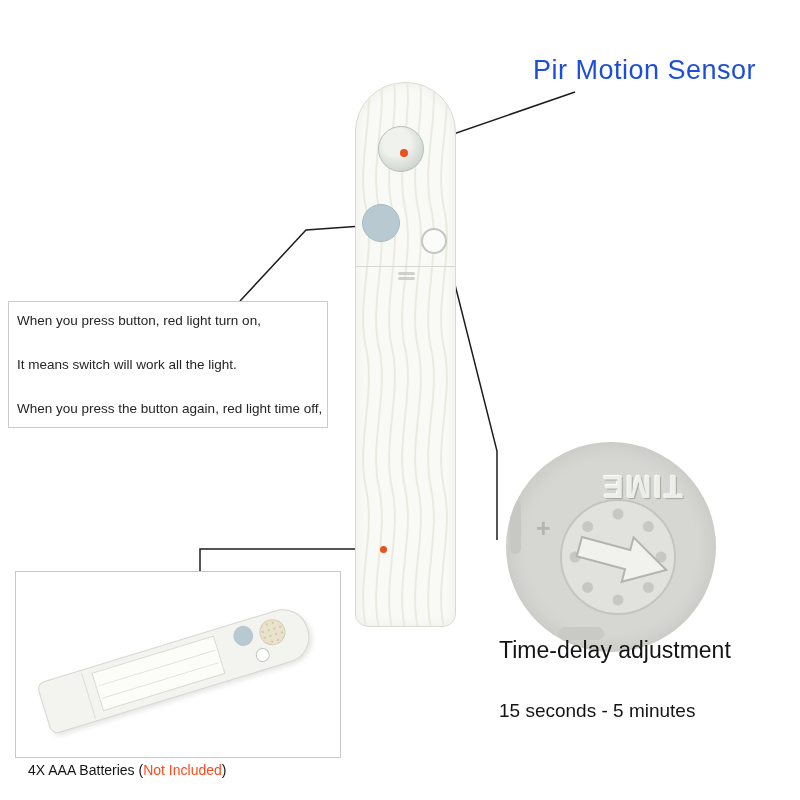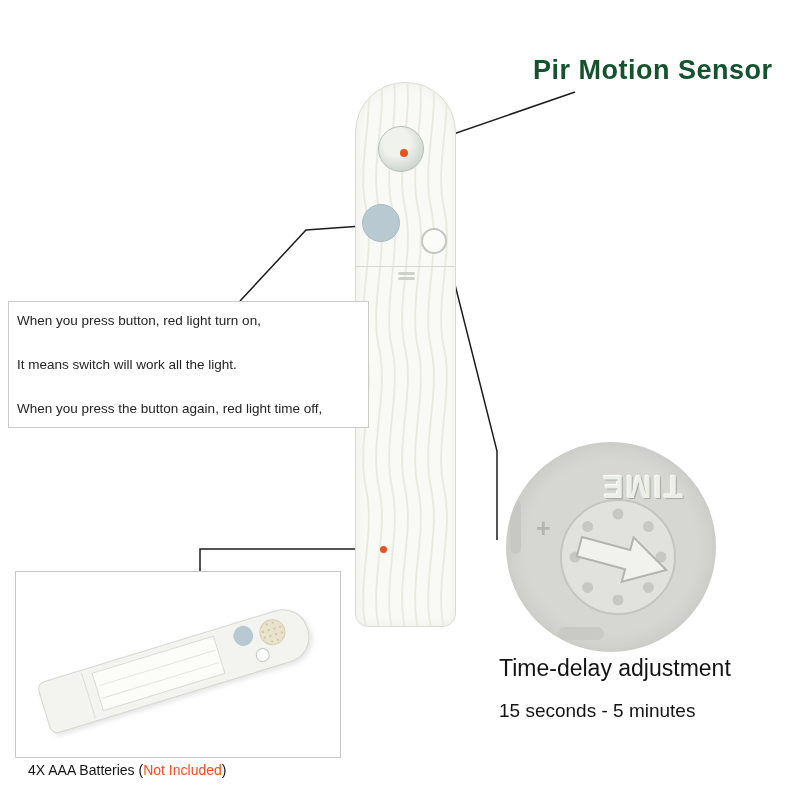--- a/index.html
+++ b/index.html
@@ -2,22 +2,22 @@
 <html style="--highlight-orange: #ff4a1c; --marker-dot: #e8521f; --sensor-blue: #b9c9d2; --device-body: #f9faf6; --inset-bg: #d6d7d2;"><head>
 <meta charset="utf-8">
 <style>
   html,body{margin:0;padding:0;background:#ffffff;}
   .canvas{position:relative;width:800px;height:800px;background:#ffffff;overflow:hidden;
           font-family:"Liberation Sans", sans-serif;color:#111;}
 
   .lines{position:absolute;left:0;top:0;width:800px;height:800px;pointer-events:none;}
 
   
-  .pir-title{position:absolute;left:533px;top:55px;font-size:27px;font-weight:700;
-             letter-spacing:.5px;color:#14532d;}
+  .pir-title{position:absolute;left:533px;top:55px;font-size:27px;font-weight:400;
+             letter-spacing:.5px;color:#1d4ed8;}
 
   
   .device{position:absolute;left:355px;top:82px;width:101px;height:545px;
           background:var(--device-body,#f9faf6);
           border:1px solid #dadcd4;border-radius:50px 50px 13px 13px;
           box-sizing:border-box;overflow:hidden;
           box-shadow:inset 0 0 12px rgba(0,0,0,.05);}
   .waves{position:absolute;left:0;top:0;width:101px;height:545px;}
   .seam{position:absolute;left:0;right:0;top:183px;height:1px;background:#d6d9d1;}
   .latch{position:absolute;left:42px;width:17px;height:2.5px;background:#cdd1c9;border-radius:2px;}
@@ -28,35 +28,35 @@
   .pir-dot{position:absolute;left:44px;top:66px;width:8px;height:8px;border-radius:50%;
            background:var(--marker-dot,#e8521f);}
   .light-sensor{position:absolute;left:6px;top:121px;width:38px;height:38px;border-radius:50%;
                 background:var(--sensor-blue,#b9c9d2);border:1px solid #a9bac3;box-sizing:border-box;}
   .mode-btn{position:absolute;left:65px;top:145px;width:26px;height:26px;border-radius:50%;
             background:#fbfcf9;border:2px solid #c2c7c0;box-sizing:border-box;}
   .bottom-dot{position:absolute;left:24px;top:463px;width:7px;height:7px;border-radius:50%;
               background:var(--marker-dot,#e8521f);}
 
   
-  .info-box{position:absolute;left:8px;top:301px;width:361px;height:127px;
+  .info-box{position:absolute;left:8px;top:301px;width:320px;height:127px;
             border:1px solid #c9cdc9;background:#fff;box-sizing:border-box;
             padding:11px 8px;display:flex;flex-direction:column;justify-content:space-between;}
   .info-line{font-size:13.5px;color:#242424;white-space:nowrap;}
 
   
   .time-inset{position:absolute;left:506px;top:442px;width:210px;height:210px;border-radius:50%;
               background:var(--inset-bg,#d6d7d2);overflow:hidden;
               box-shadow:inset 0 0 22px rgba(0,0,0,.09);}
   .time-inset svg{position:absolute;left:0;top:0;}
   .time-text{position:absolute;left:80px;top:26px;width:112px;text-align:center;
              transform:rotate(180deg);font-size:31px;font-weight:bold;letter-spacing:2px;
              color:#eceee8;text-shadow:-1px -1px 1px #a5a6a1, 1px 1px 1px #ffffff;}
   .plus-mark{position:absolute;left:30px;top:72px;font-size:25px;font-weight:bold;color:#b4b5b0;}
-  .time-cap1{position:absolute;left:499px;top:655px;font-size:23px;color:#141414;}
+  .time-cap1{position:absolute;left:499px;top:637px;font-size:23px;color:#141414;}
   .time-cap2{position:absolute;left:499px;top:700px;font-size:19px;color:#141414;}
 
   
   .battery-box{position:absolute;left:15px;top:571px;width:326px;height:187px;
                border:1px solid #c9c9c9;background:#fff;box-sizing:border-box;overflow:hidden;}
   .b-device{position:absolute;left:22px;top:70px;width:276px;height:54px;transform:rotate(-17deg);}
   .bd-body{position:absolute;left:0;top:0;right:0;bottom:0;background:#f3f4f0;
            border:1px solid #d6d7d2;border-radius:8px 26px 26px 8px;box-sizing:border-box;
            box-shadow:2px 3px 5px rgba(0,0,0,.10);}
   .bd-capline{position:absolute;left:46px;top:3px;bottom:3px;width:1px;background:#dcddd7;}

